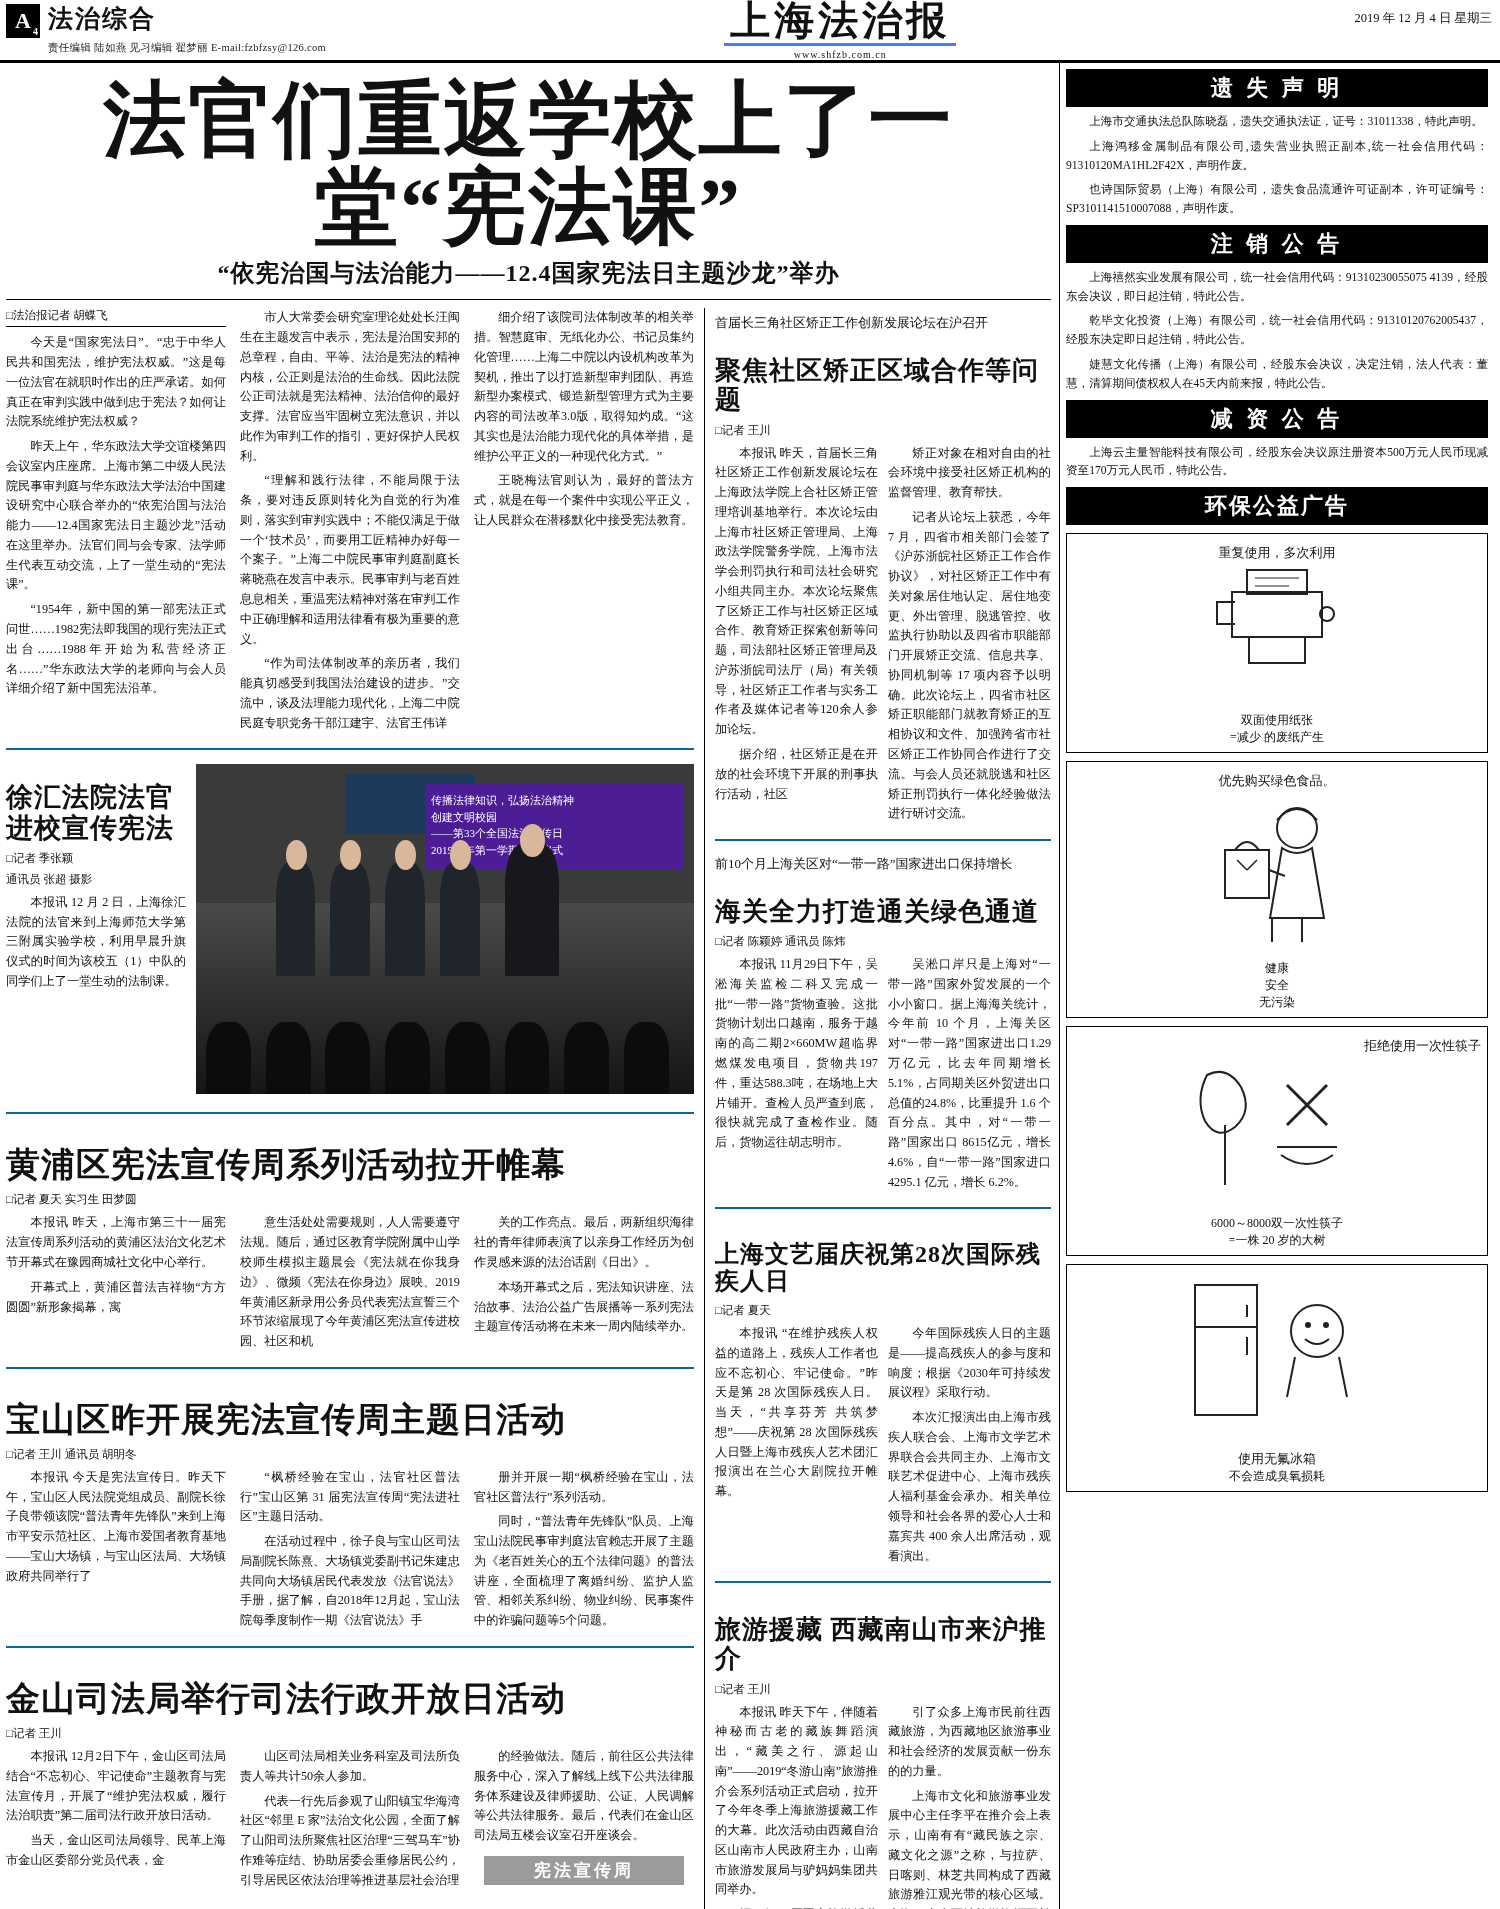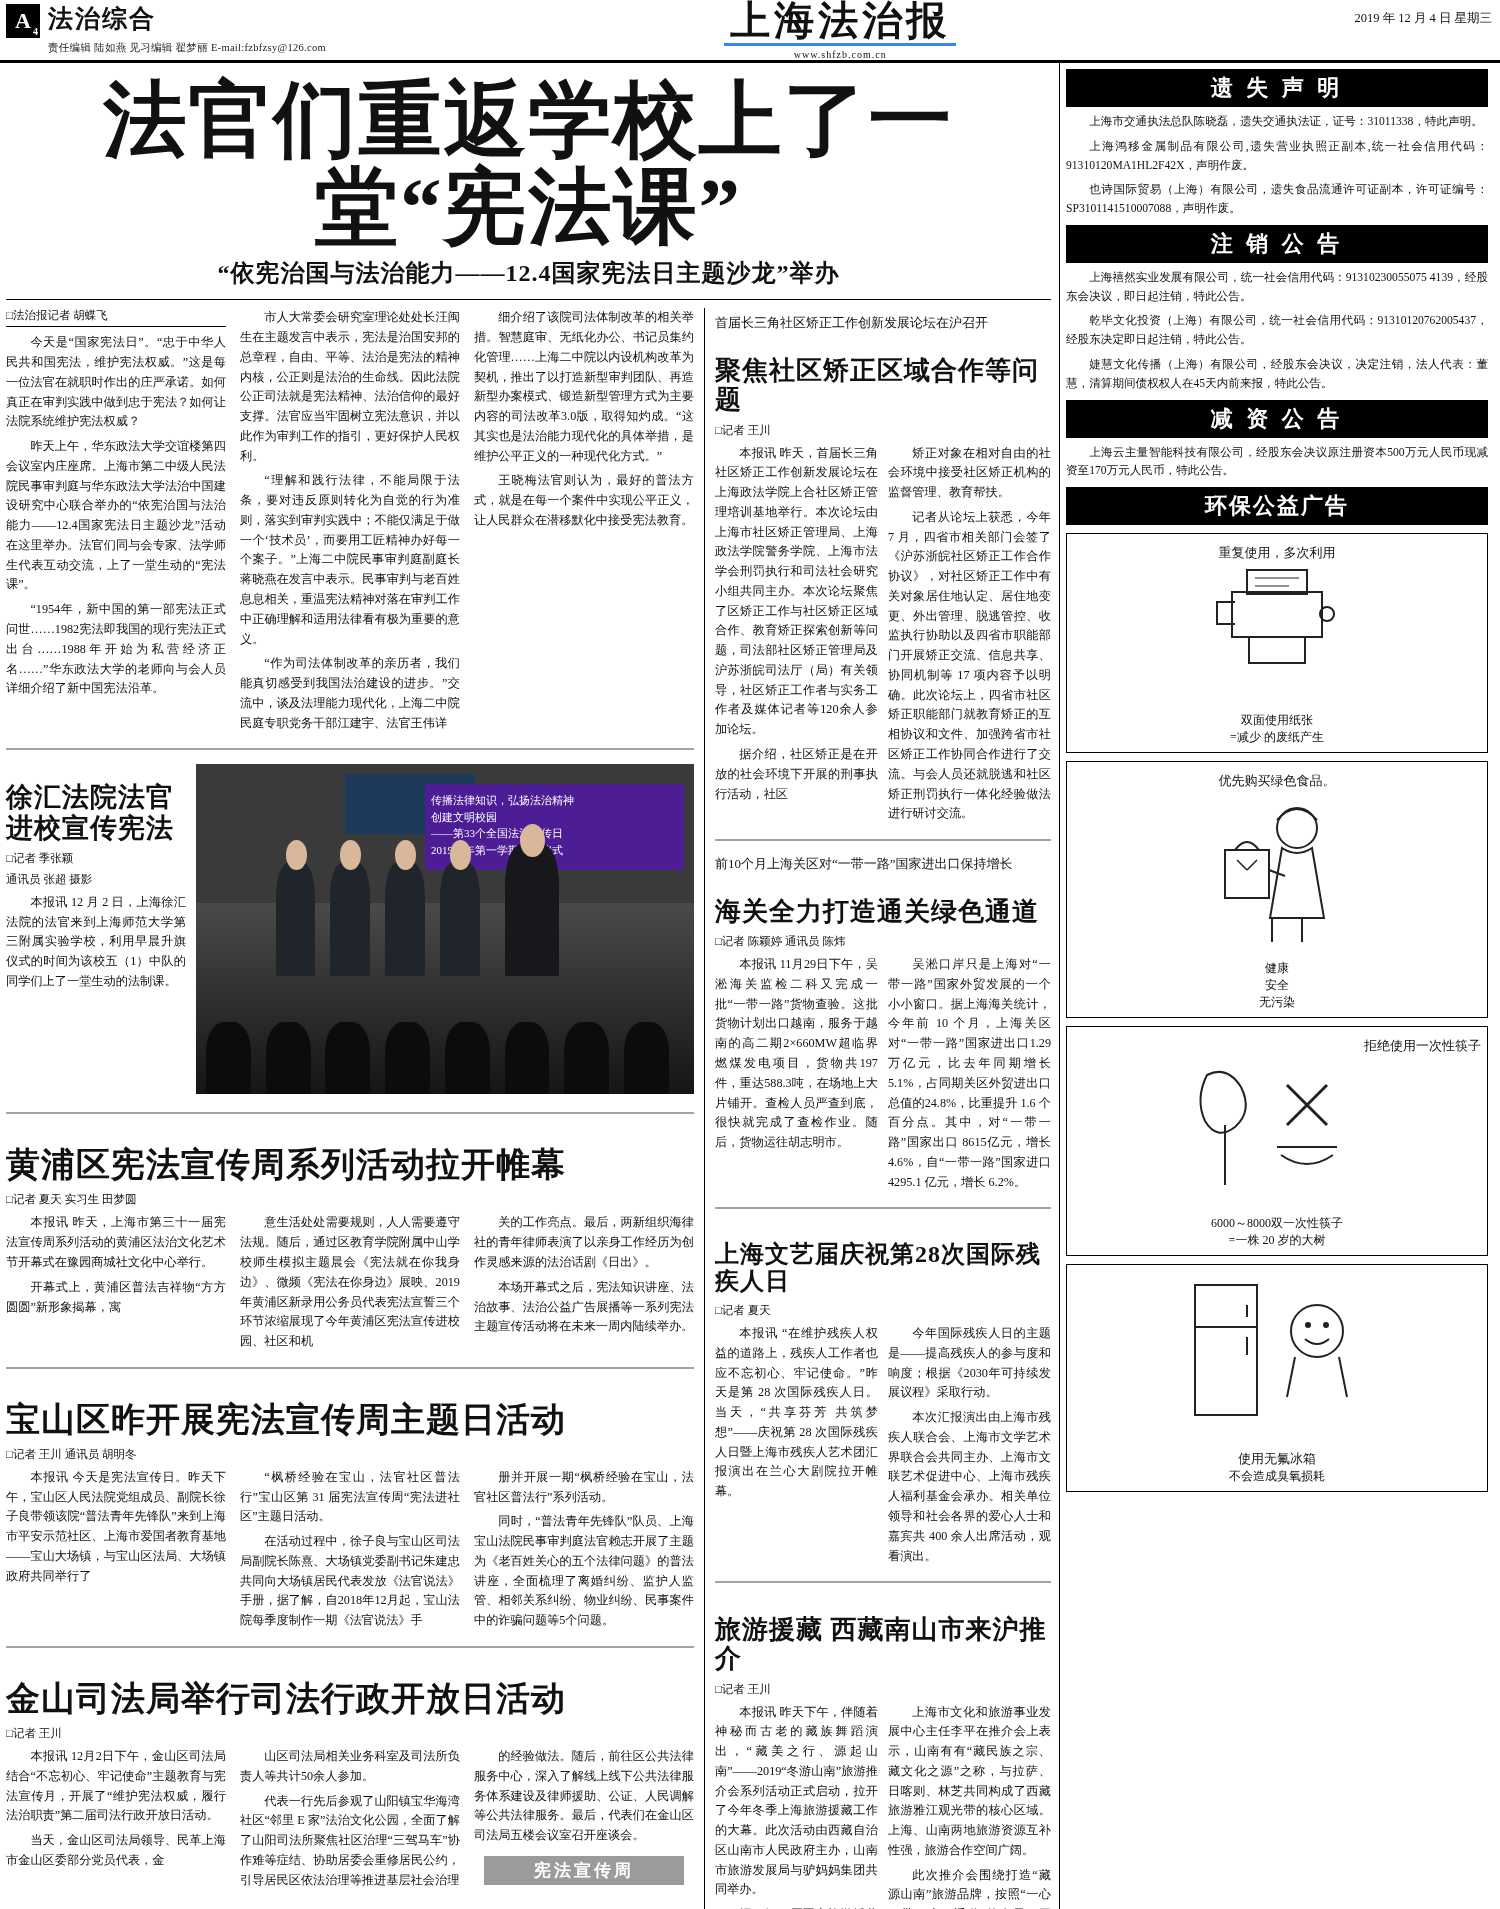--- a/index.html
+++ b/index.html
@@ -27,21 +27,21 @@
     font-family:"Liberation Serif",serif;}
   .subhead{font-size:24px;font-weight:bold;text-align:center;letter-spacing:1px;margin-bottom:10px;}
   .rule-thin{border-top:1px solid #000;margin:6px 0 8px;}
   .cols3{display:flex;gap:14px;}
   .col{flex:1;}
   .byline{font-size:11.5px;border-bottom:1px solid #000;padding-bottom:3px;margin-bottom:6px;}
   p.txt{font-size:12.2px;line-height:1.62;text-align:justify;margin:0 0 5px;text-indent:2em;}
   .secthead{font-size:30px;font-weight:bold;line-height:1.12;margin:24px 0 8px;letter-spacing:1px;}
   .secthead.big{font-size:34px;}
   .kicker{font-size:13px;margin:6px 0 2px;}
-  .sub-block{border-top:2px solid #a3a3a3;margin-top:10px;padding-top:8px;}
+  .sub-block{border-top:2px solid #0369a1;margin-top:10px;padding-top:8px;}
   
   .photo{position:relative;width:100%;height:330px;background:#3a3a3a;overflow:hidden;margin:6px 0 8px;}
   .photo .banner{position:absolute;left:46%;top:6%;width:52%;height:26%;background:#4c1d95;color:#fff;font-size:11px;
     padding:8px 6px;box-sizing:border-box;line-height:1.5;}
   .photo .screen{position:absolute;left:30%;top:3%;width:26%;height:18%;background:#1b3a5c;}
   .photo .people{position:absolute;bottom:0;left:0;right:0;height:58%;background:linear-gradient(180deg,#4a4a4a,#151515);}
   .photo .fig{position:absolute;bottom:36%;width:8%;height:34%;background:#20252c;border-radius:30% 30% 0 0;}
   .photo .head{position:absolute;width:4.2%;height:9%;background:#d8b79a;border-radius:50%;}
   .photo .crowd{position:absolute;bottom:0;width:9%;height:22%;background:#0c0c0c;border-radius:40% 40% 0 0;}
   
@@ -252,20 +252,21 @@
 
           <div class="sub-block">
             <div class="secthead" style="font-size:26px;">旅游援藏  西藏南山市来沪推介</div>
             <div class="small-cap">□记者  王川</div>
             <div class="two-col">
               <div class="col">
                 <p class="txt">本报讯  昨天下午，伴随着神秘而古老的藏族舞蹈演出，“藏美之行、源起山南”——2019“冬游山南”旅游推介会系列活动正式启动，拉开了今年冬季上海旅游援藏工作的大幕。此次活动由西藏自治区山南市人民政府主办，山南市旅游发展局与驴妈妈集团共同举办。</p>
                 <p class="txt">据了解，原国家旅游援藏工作会议，动员全国旅游系统进一步加大对西藏旅游业的支持力度，促进西藏旅游业又好又快发展。上海旅游系统也多次对接西藏各市沪开展旅游资源推介活动，吸</p>
               </div>
               <div class="col">
+                <p class="txt">引了众多上海市民前往西藏旅游，为西藏地区旅游事业和社会经济的发展贡献一份东的的力量。</p>
                 <p class="txt">上海市文化和旅游事业发展中心主任李平在推介会上表示，山南有有“藏民族之宗、藏文化之源”之称，与拉萨、日喀则、林芝共同构成了西藏旅游雅江观光带的核心区域。上海、山南两地旅游资源互补性强，旅游合作空间广阔。</p>
                 <p class="txt">此次推介会围绕打造“藏源山南”旅游品牌，按照“一心一带一廊一通道”的布局，开展冬季宣传、加大山南市旅游资源和旅游产品在上海主场的宣传推广力度，助推山南旅游快速发展。</p>
               </div>
             </div>
           </div>
 
         </div>
       </div>
     </div>
 

